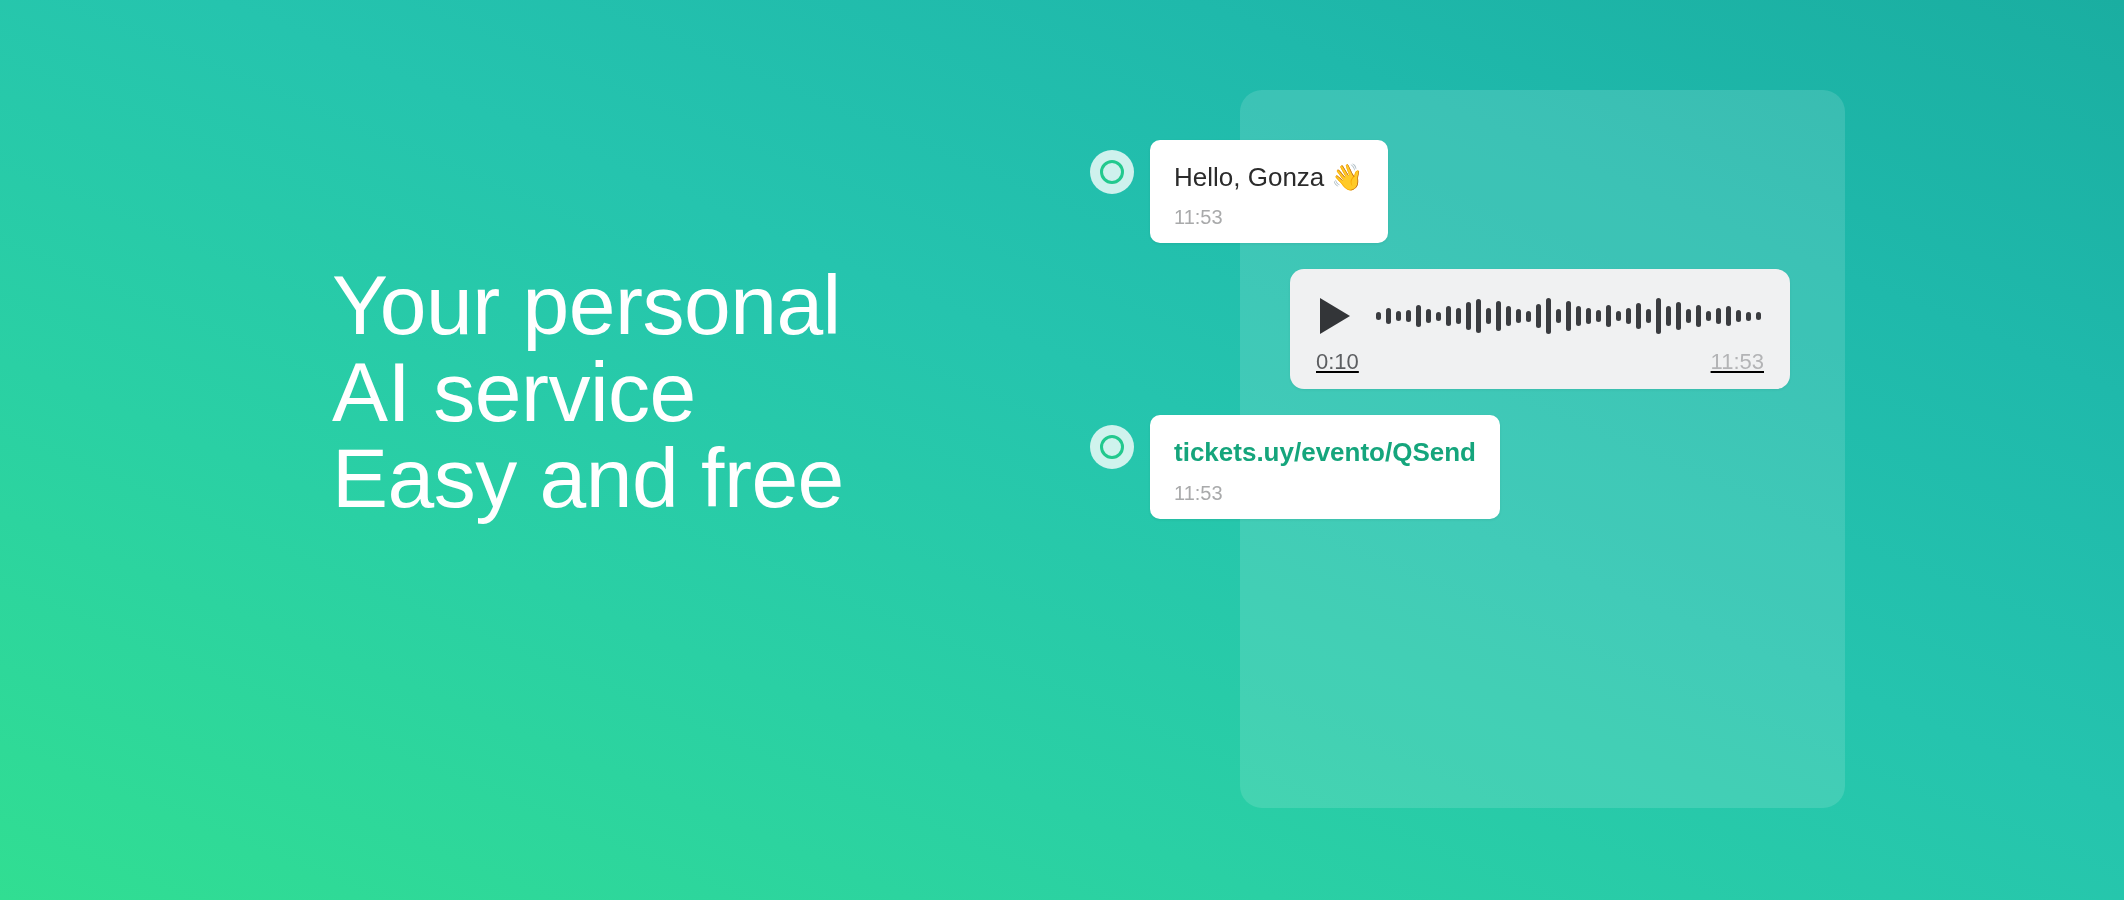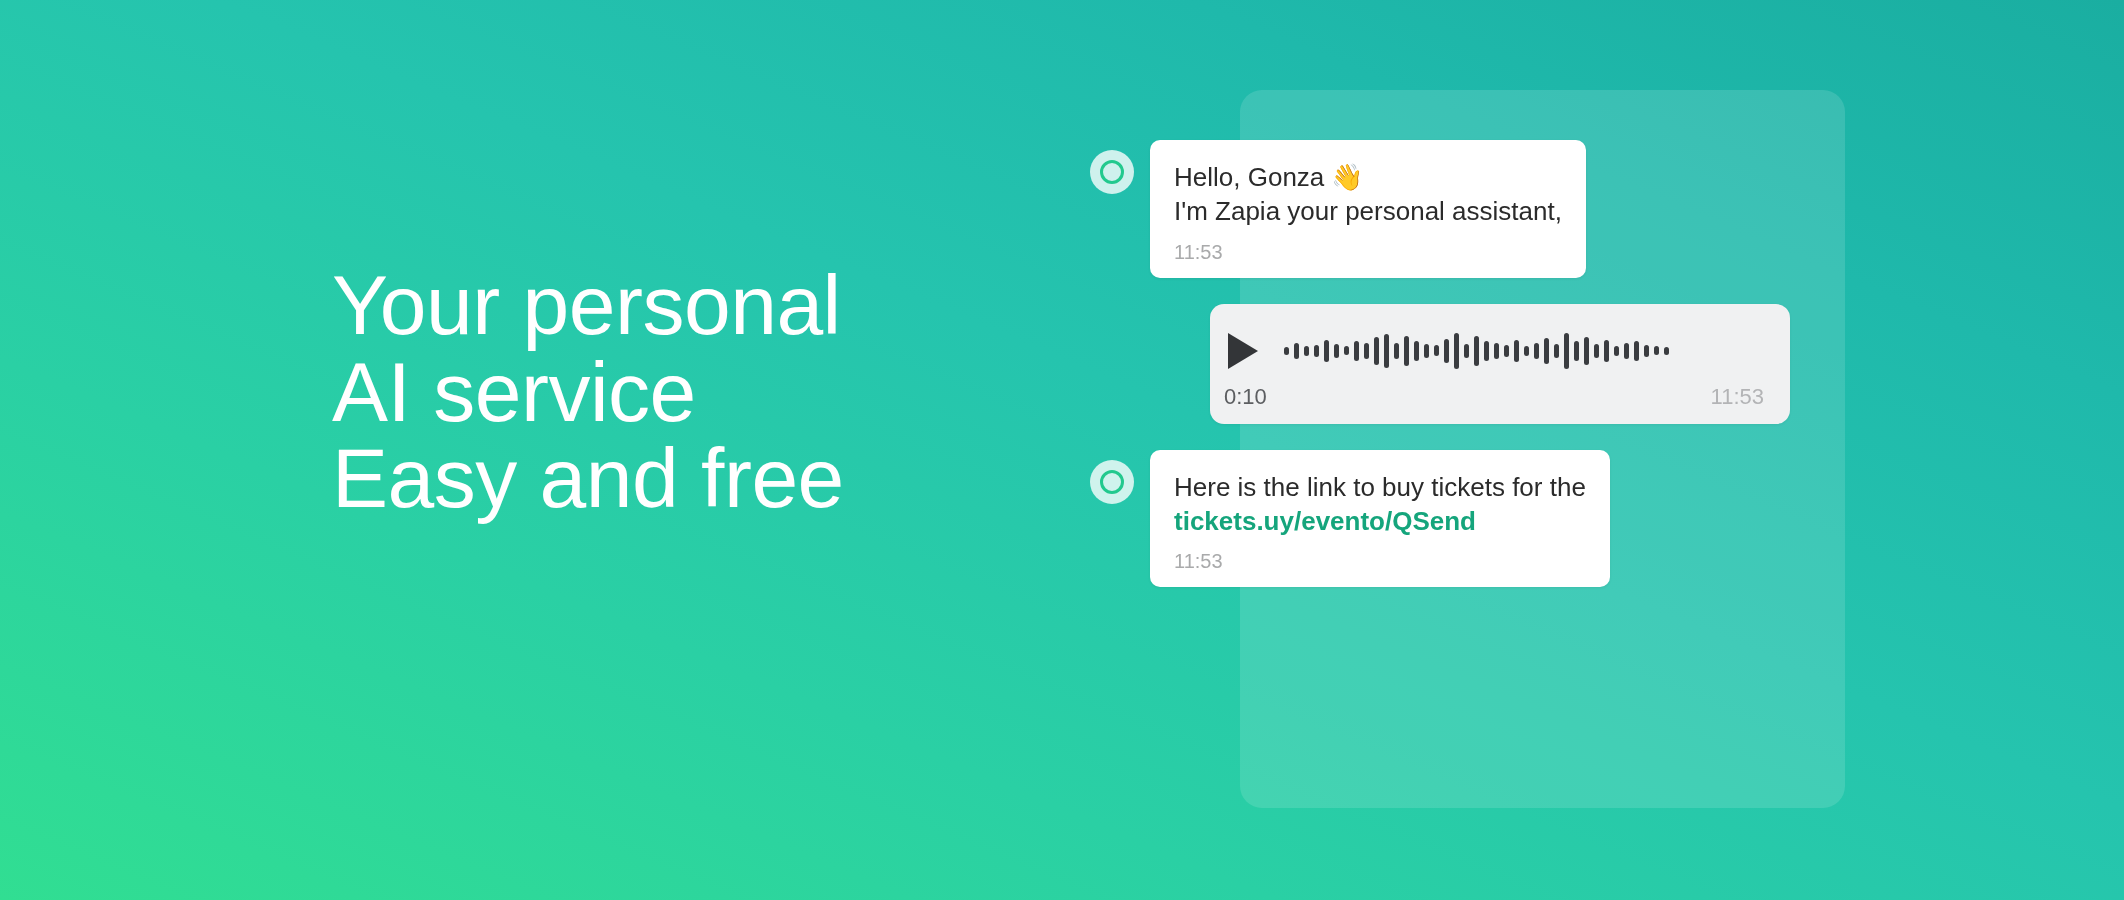--- a/index.html
+++ b/index.html
@@ -109,23 +109,24 @@
   .timestamp {
     margin-top: 12px;
     color: #a9aaab;
     font-size: 20px;
   }
 
   
   .voice-bubble {
     background: #f0f1f2;
     border-radius: 14px;
-    padding: 20px 26px 14px 14px;
-    width: 580px;
+    padding: 20px 26px 14px 26px;
+    width: 500px;
     box-shadow: 0 1px 3px rgba(0,0,0,0.06);
+    text-decoration: underline;
   }
   .voice-top {
     display: flex;
     align-items: center;
     gap: 26px;
     height: 54px;
   }
   .play-btn {
     flex: 0 0 auto;
     width: 0;
@@ -172,21 +173,20 @@
 <div class="chat-panel"></div>
 
 <div class="chat-area">
 
   <div class="msg-row">
     <div class="avatar">
       <span class="ring"></span>
     </div>
     <div class="bubble">
       <p>Hello, Gonza 👋</p>
-      <p>I'm Zapia your personal assistant,</p>
       <div class="timestamp">11:53</div>
     </div>
   </div>
 
   <div class="row-space-1"></div>
 
   <div class="msg-row voice-row">
     <div class="voice-bubble">
       <div class="voice-top">
         <div class="play-btn"></div>
@@ -239,19 +239,18 @@
     </div>
   </div>
 
   <div class="row-space-2"></div>
 
   <div class="msg-row">
     <div class="avatar">
       <span class="ring"></span>
     </div>
     <div class="bubble">
-      <p>Here is the link to buy tickets for the</p>
       <p><a class="link" href="#">tickets.uy/evento/QSend</a></p>
       <div class="timestamp">11:53</div>
     </div>
   </div>
 
 </div>
 
 </body></html>

